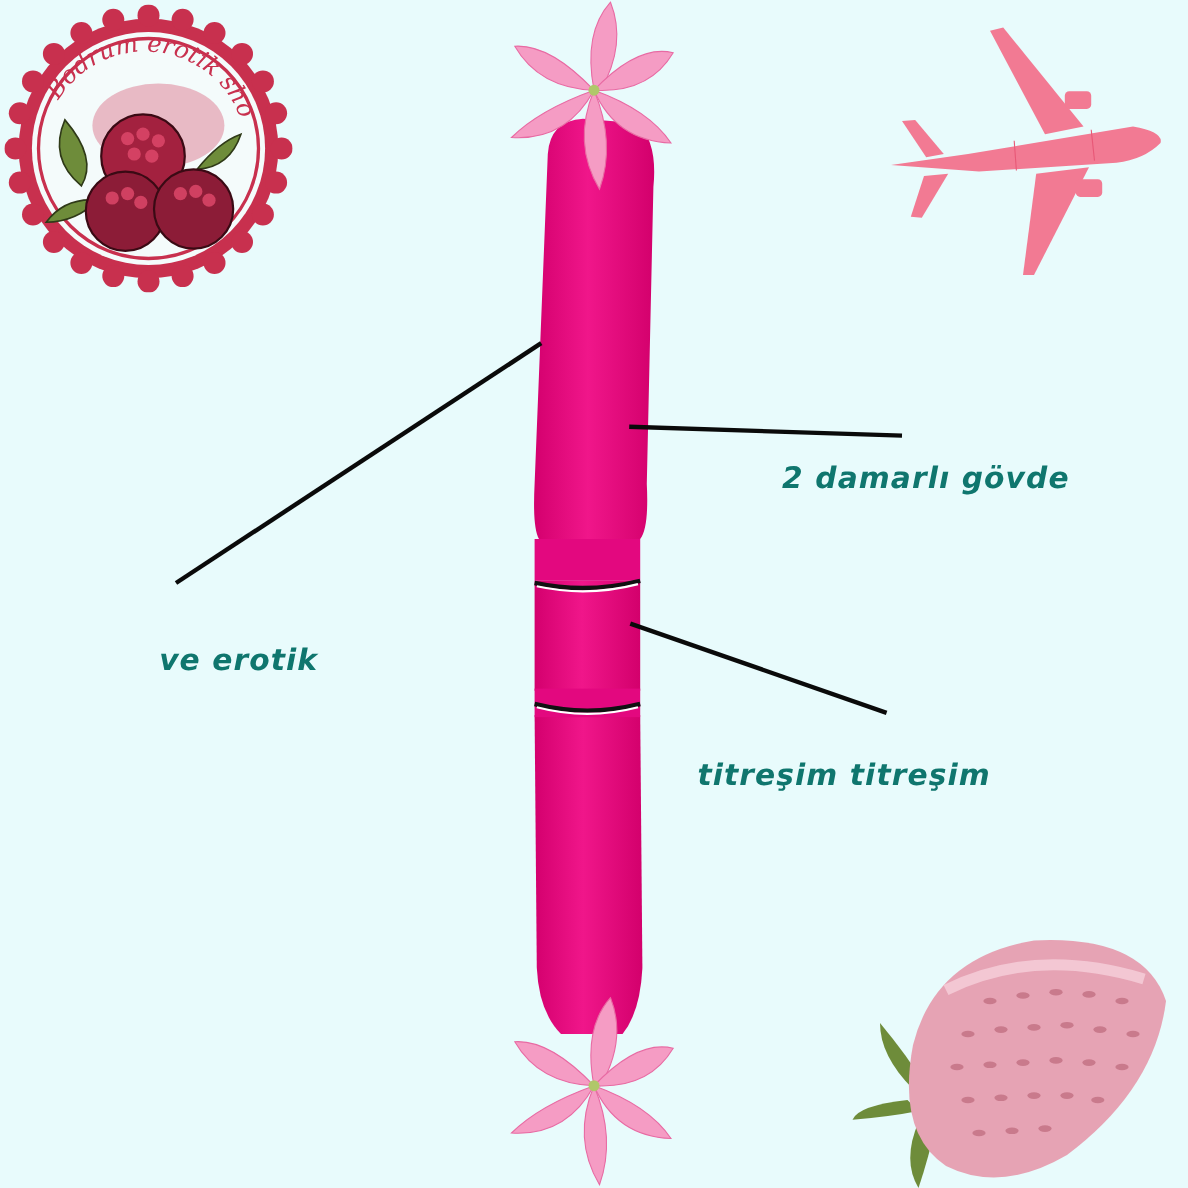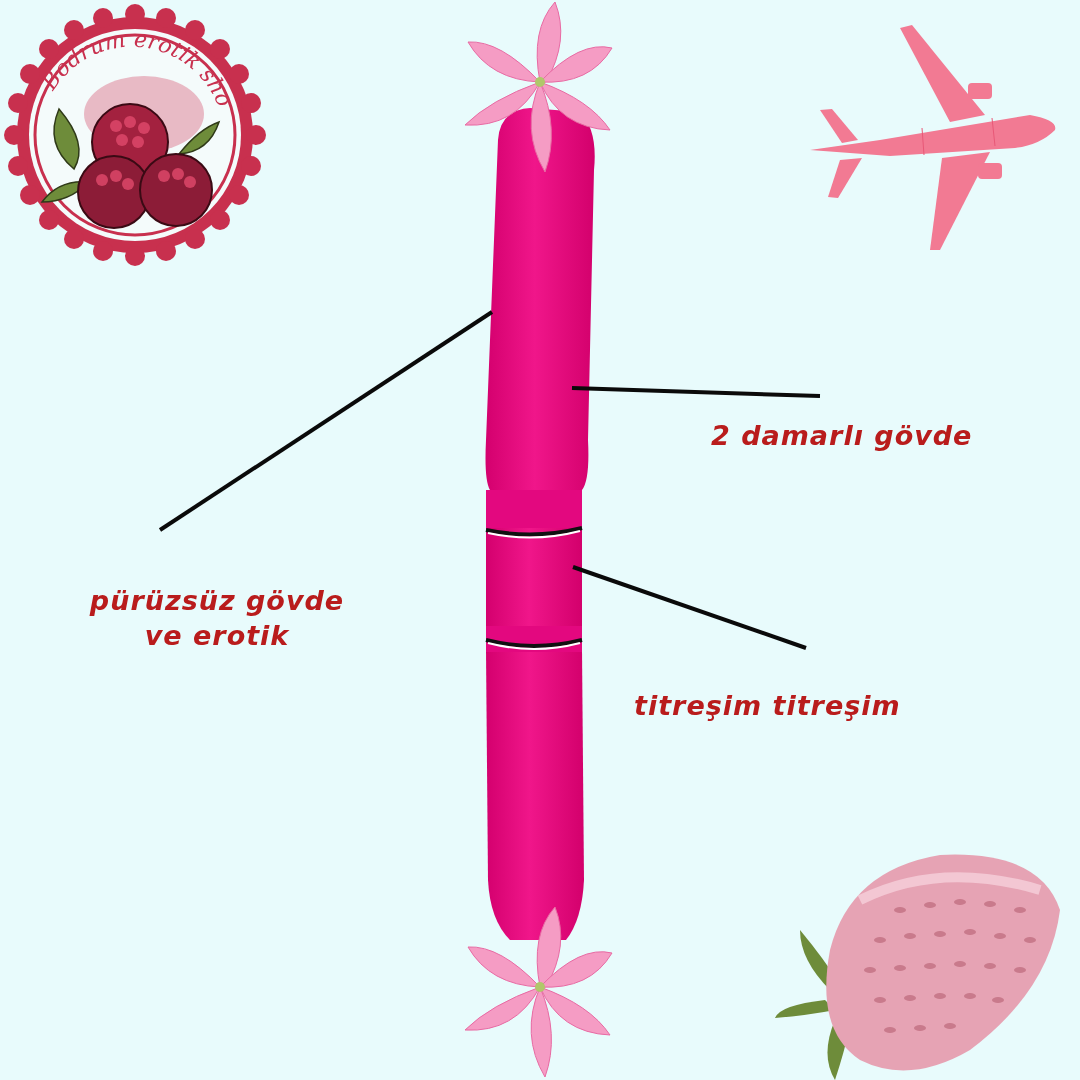--- a/index.html
+++ b/index.html
@@ -8,21 +8,21 @@
       background: #e8fbfc;
       position: relative;
       font-family: "DejaVu Sans", sans-serif;
     }
     .abs { position: absolute; }
     .label {
       position: absolute;
       font-family: "DejaVu Sans", sans-serif;
       font-style: italic;
       font-weight: bold;
-      color: #b91c1c;
+      color: #0f766e;
       font-size: 27px;
       letter-spacing: 1px;
       white-space: nowrap;
       line-height: 1.3;
     }
     .label-left { left: 62px; top: 583px; text-align: center; width: 310px; }
     .label-right-1 { left: 711px; top: 418px; }
     .label-right-2 { left: 634px; top: 688px; }
     svg { display: block; }
   </style>
@@ -217,17 +217,16 @@
   </svg>
 </div>
 
 <svg class="abs" style="left:0;top:0;" width="1080" height="1080">
   <line x1="160" y1="530" x2="492" y2="312" stroke="#0a0a0a" stroke-width="4"></line>
   <line x1="572" y1="388" x2="820" y2="396" stroke="#0a0a0a" stroke-width="4"></line>
   <line x1="573" y1="567" x2="806" y2="648" stroke="#0a0a0a" stroke-width="4"></line>
 </svg>
 
 <div class="label label-left">
-  <div>pürüzsüz gövde</div>
   <div>ve erotik</div>
 </div>
 <div class="label label-right-1">2 damarlı gövde</div>
 <div class="label label-right-2">titreşim titreşim</div>
 
 </body></html>

